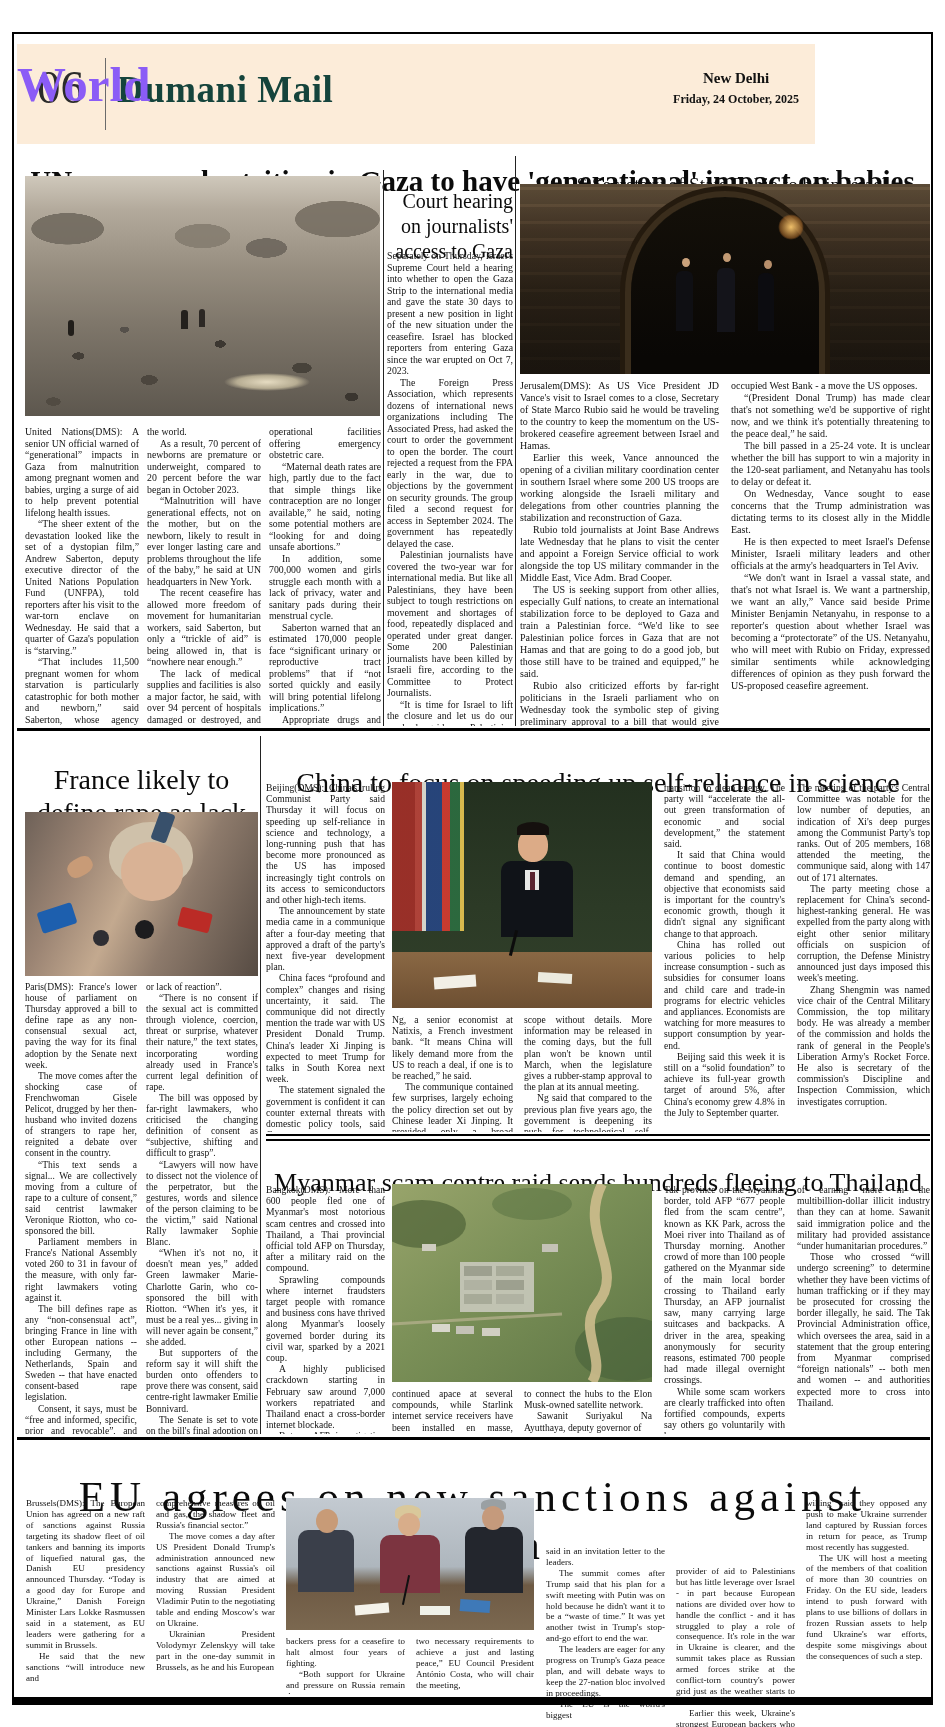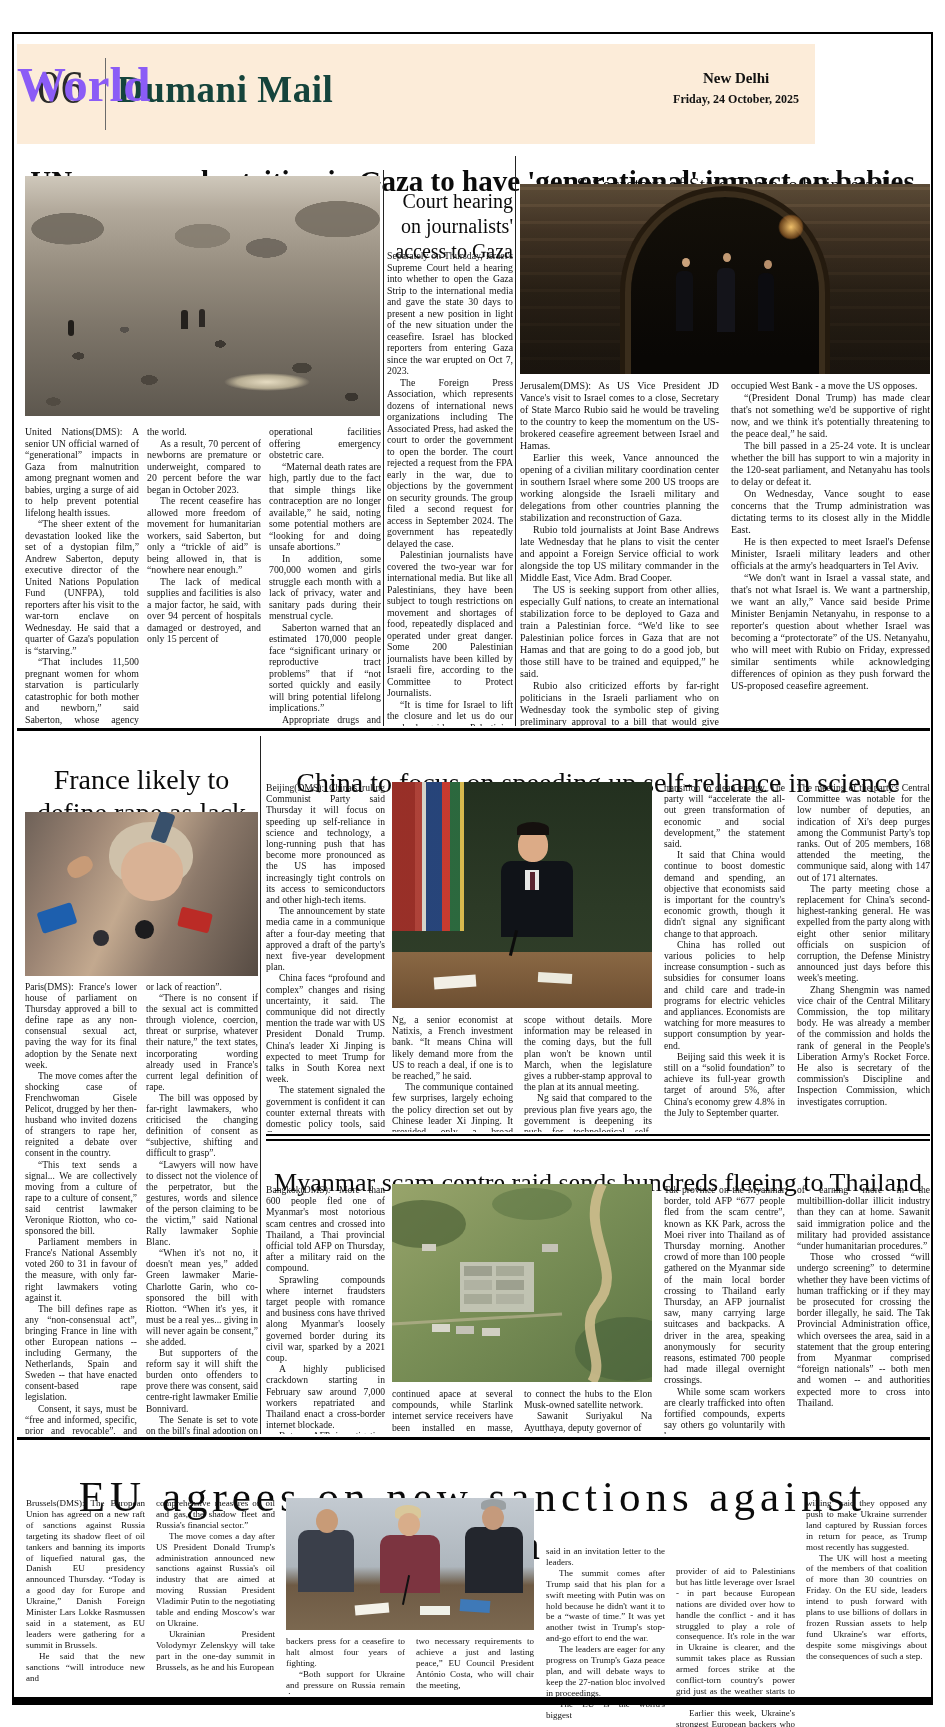--- a/index.html
+++ b/index.html
@@ -194,20 +194,21 @@
   </div>
 
   <div class="col un-col c-un1">
       <p>United Nations(DMS): A senior UN official warned of “generational” impacts in Gaza from malnutrition among pregnant women and babies, urging a surge of aid to help prevent potential lifelong health issues.</p>
       <p>“The sheer extent of the devastation looked like the set of a dystopian film,” Andrew Saberton, deputy executive director of the United Nations Population Fund (UNFPA), told reporters after his visit to the war-torn enclave on Wednesday. He said that a quarter of Gaza's population is “starving.”</p>
       <p>“That includes 11,500 pregnant women for whom starvation is particularly catastrophic for both mother and newborn,” said Saberton, whose agency leads reproductive and maternal health programs around</p>
     </div>
   <div class="col un-col c-un2">
       <p>the world.</p>
       <p>As a result, 70 percent of newborns are premature or underweight, compared to 20 percent before the war began in October 2023.</p>
+      <p>“Malnutrition will have generational effects, not on the mother, but on the newborn, likely to result in ever longer lasting care and problems throughout the life of the baby,” he said at UN headquarters in New York.</p>
       <p>The recent ceasefire has allowed more freedom of movement for humanitarian workers, said Saberton, but only a “trickle of aid” is being allowed in, that is “nowhere near enough.”</p>
       <p>The lack of medical supplies and facilities is also a major factor, he said, with over 94 percent of hospitals damaged or destroyed, and only 15 percent of</p>
     </div>
   <div class="col un-col c-un3">
       <p>operational facilities offering emergency obstetric care.</p>
       <p>“Maternal death rates are high, partly due to the fact that simple things like contraception are no longer available,” he said, noting some potential mothers are “looking for and doing unsafe abortions.”</p>
       <p>In addition, some 700,000 women and girls struggle each month with a lack of privacy, water and sanitary pads during their menstrual cycle.</p>
       <p>Saberton warned that an estimated 170,000 people face “significant urinary or reproductive tract problems” that if “not sorted quickly and easily will bring potential lifelong implications.”</p>
       <p>Appropriate drugs and medical attention could “easily” fix the issues, he said.</p>
     </div>
@@ -312,21 +313,21 @@
       <p>Ng said that compared to the previous plan five years ago, the government is deepening its push for technological self-sufficiency, income redistribution and a</p>
     </div>
   <div class="col china-col c-ch4">
       <p>transition to clean energy. The party will “accelerate the all-out green transformation of economic and social development,” the statement said.</p>
       <p>It said that China would continue to boost domestic demand and spending, an objective that economists said is important for the country's economic growth, though it didn't signal any significant change to that approach.</p>
       <p>China has rolled out various policies to help increase consumption - such as subsidies for consumer loans and child care and trade-in programs for electric vehicles and appliances. Economists are watching for more measures to support consumption by year-end.</p>
       <p>Beijing said this week it is still on a “solid foundation” to achieve its full-year growth target of around 5%, after China's economy grew 4.8% in the July to September quarter.</p>
     </div>
   <div class="col china-col c-ch5">
       <p>The meeting of the party's Central Committee was notable for the low number of deputies, an indication of Xi's deep purges among the Communist Party's top ranks. Out of 205 members, 168 attended the meeting, the communique said, along with 147 out of 171 alternates.</p>
-      <p>The party meeting chose a replacement for China's second-highest-ranking general. He was expelled from the party along with eight other senior military officials on suspicion of corruption, the Defense Ministry announced just days before this week's meeting.</p>
+      <p>The party meeting chose a replacement for China's second-highest-ranking general. He was expelled from the party along with eight other senior military officials on suspicion of corruption, the Defense Ministry announced just days imposed this week's meeting.</p>
       <p>Zhang Shengmin was named vice chair of the Central Military Commission, the top military body. He was already a member of the commission and holds the rank of general in the People's Liberation Army's Rocket Force. He also is secretary of the commission's Discipline and Inspection Commission, which investigates corruption.</p>
     </div>
 
   <div class="abs dblrule"></div>
 
   <h2 class="abs hl hl-myanmar">Myanmar scam centre raid sends hundreds fleeing to Thailand</h2>
   <div class="photo ph-myanmar">
     <svg viewBox="0 0 260 198" preserveAspectRatio="none">
       <defs>
         <linearGradient id="mgrad" x1="0" y1="0" x2="1" y2="1">

